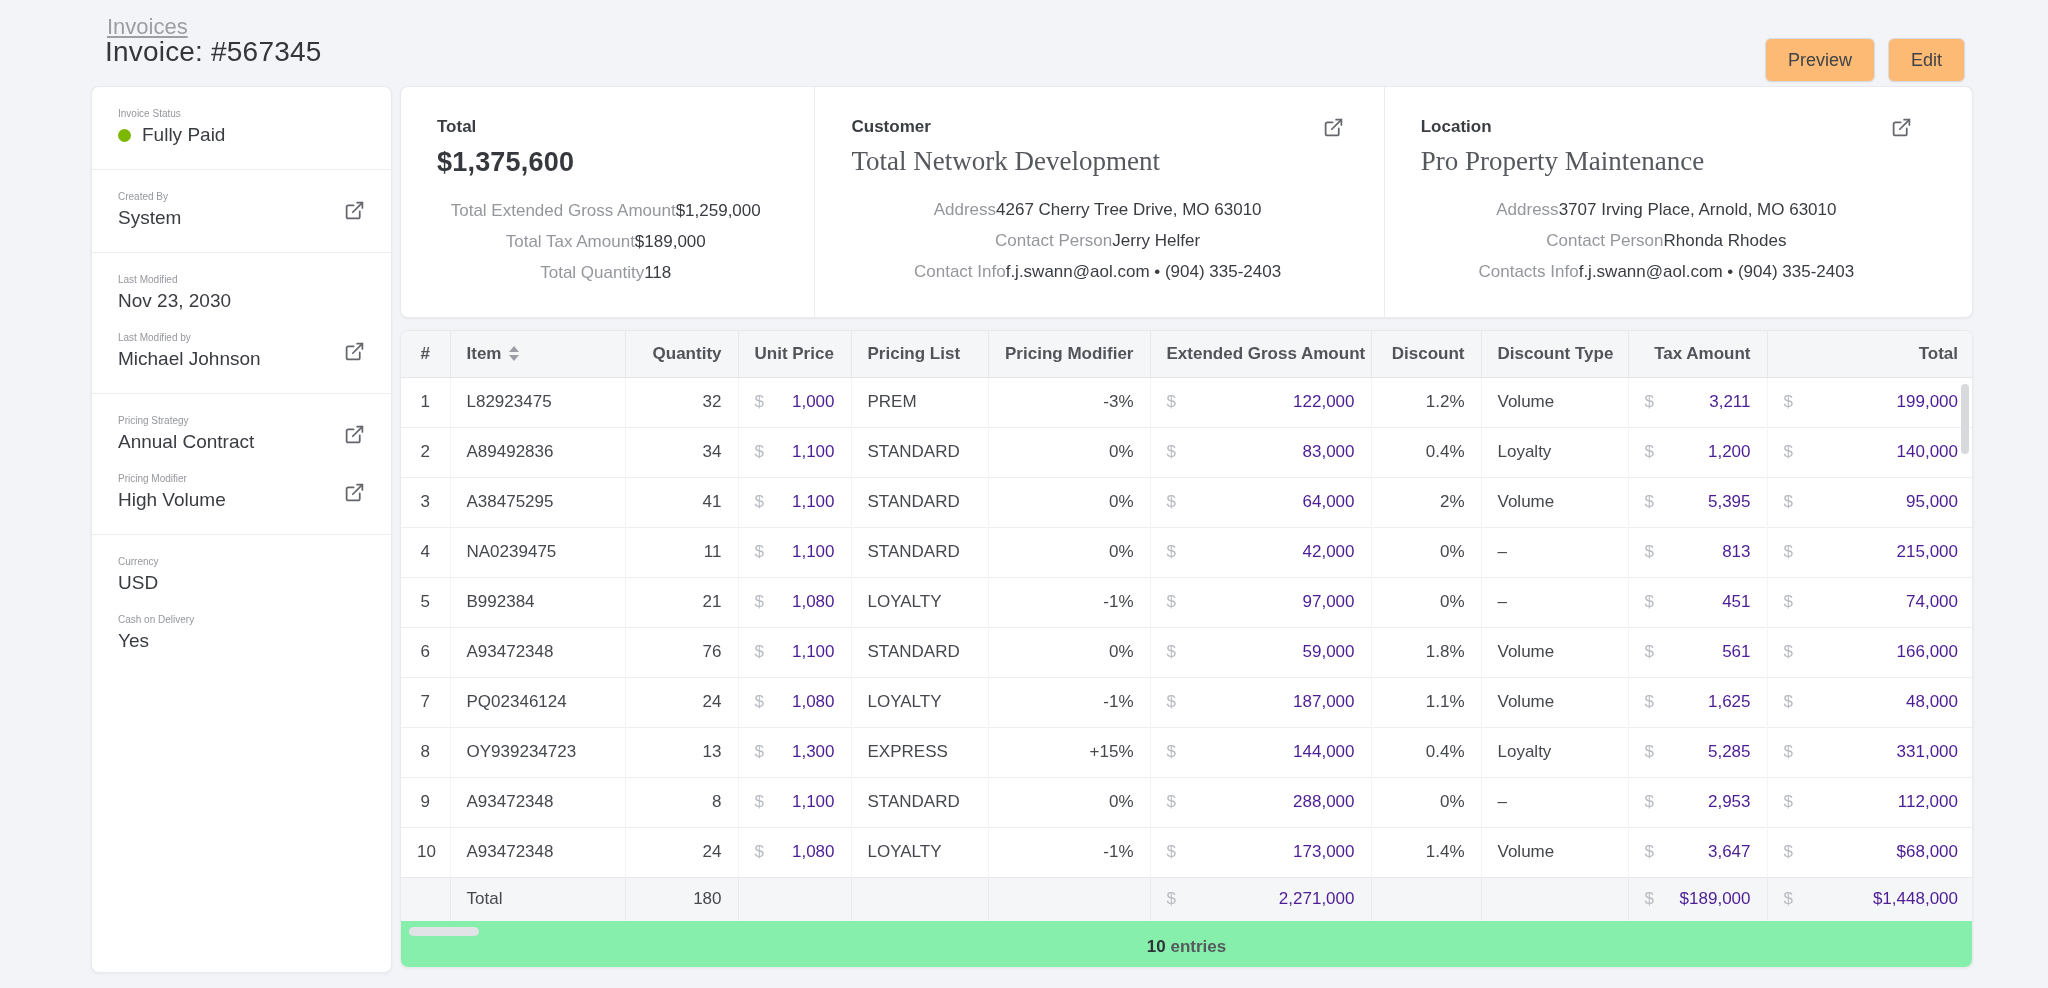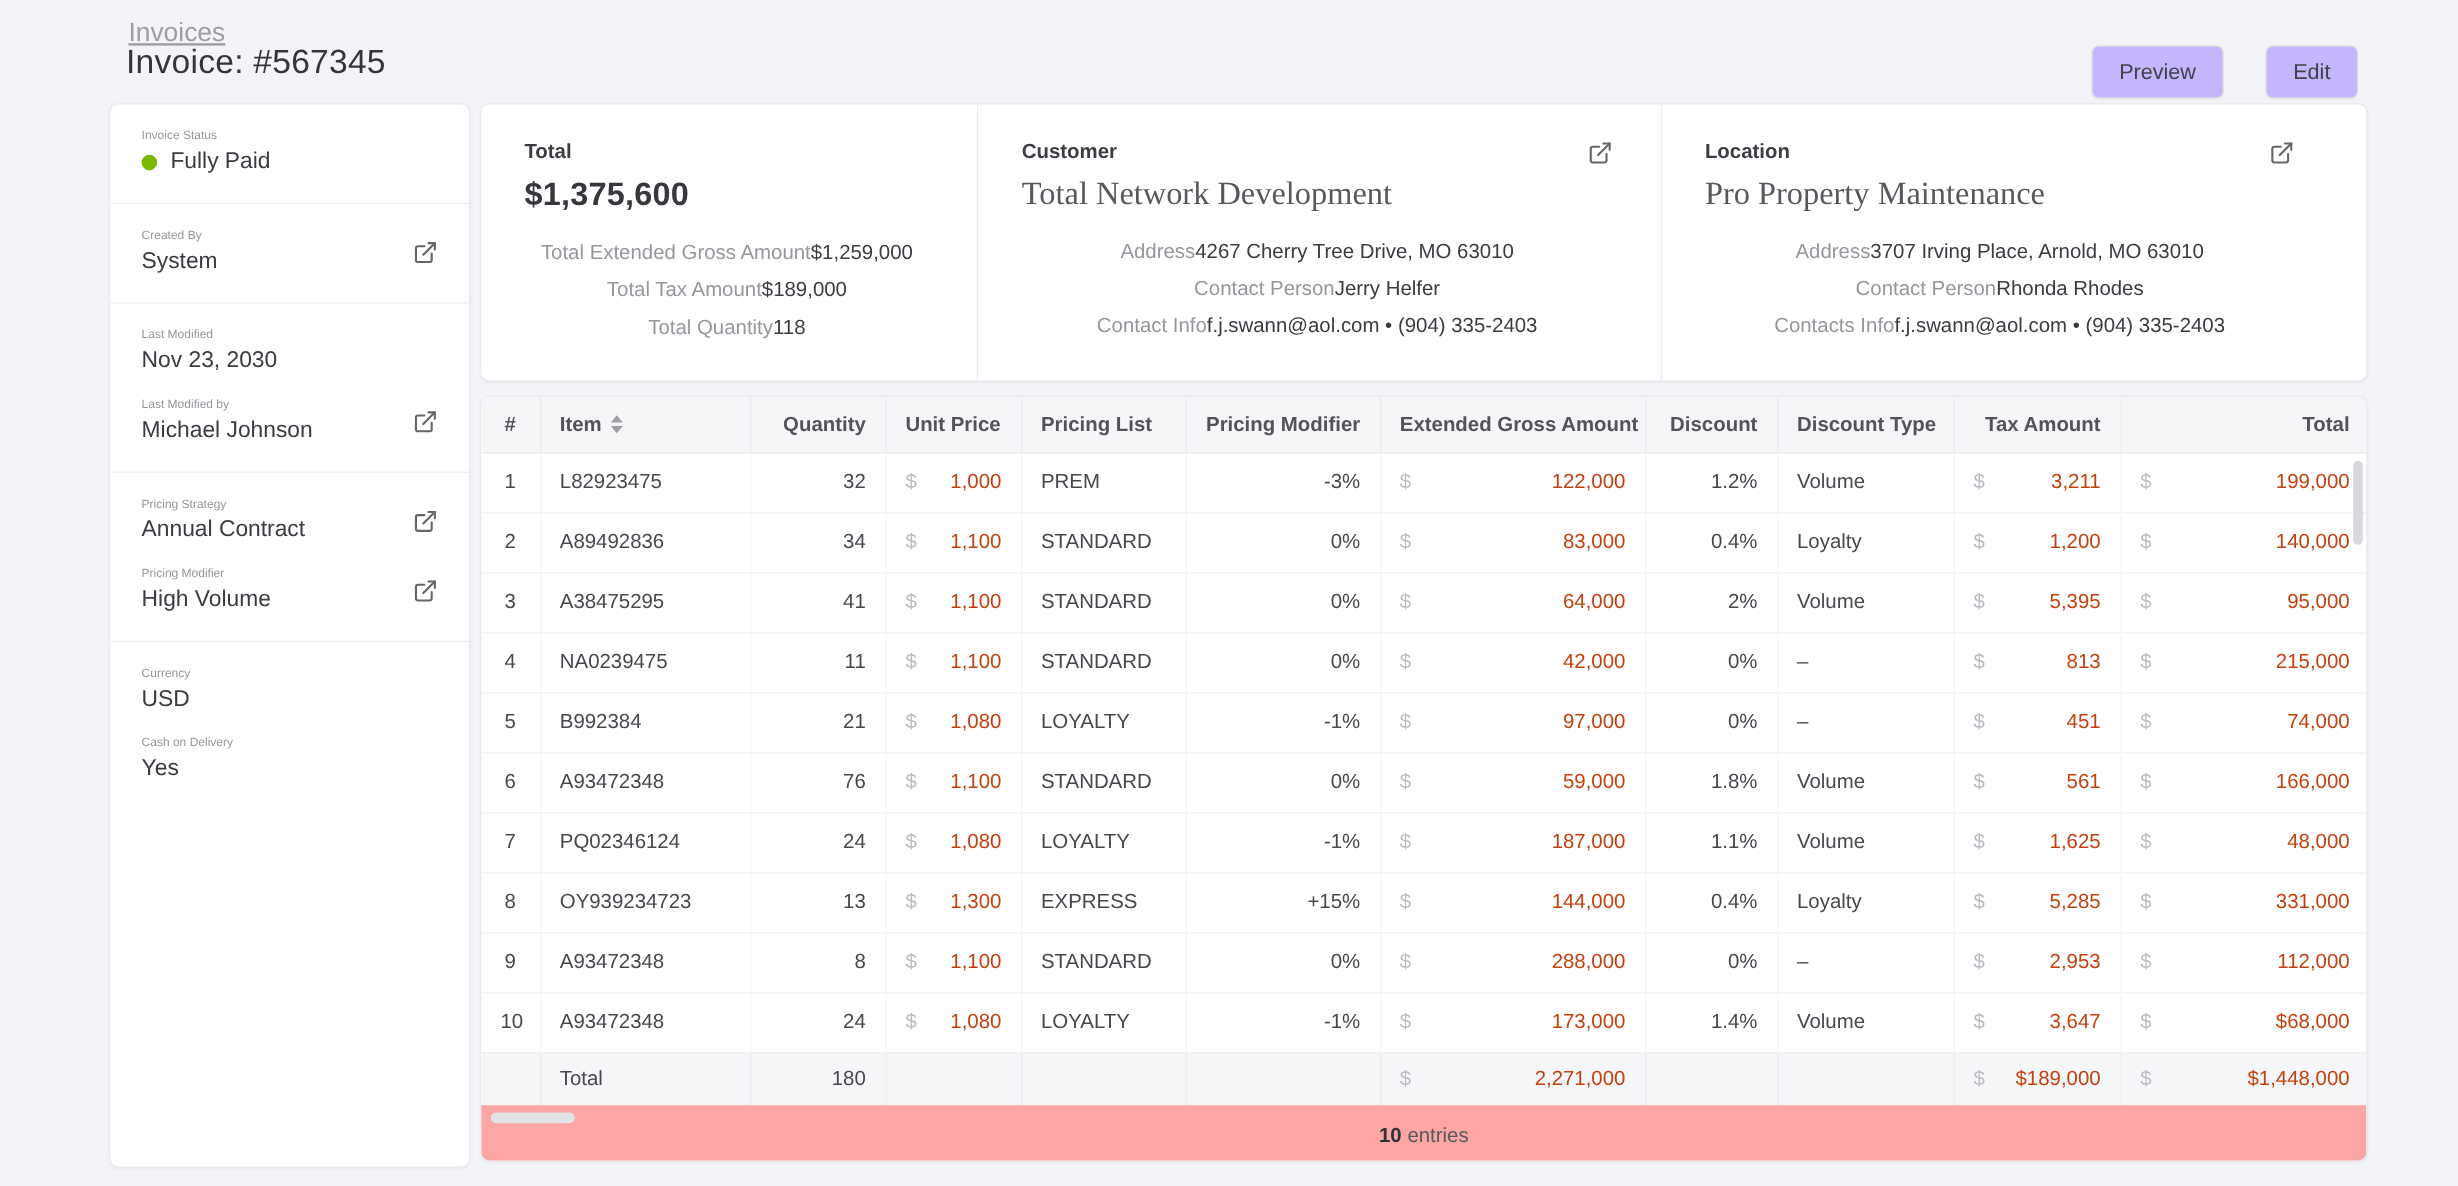--- a/index.html
+++ b/index.html
@@ -9,24 +9,23 @@
     font-family:"Liberation Sans",sans-serif;
     -webkit-font-smoothing:antialiased;
   }
   .abs{position:absolute;}
 
   
   .breadcrumb{left:107px;top:14px;font-size:22px;color:#9b9ea3;cursor:pointer;text-decoration:underline;}
   .page-title{left:105px;top:36px;font-size:28px;color:#33363b;font-weight:500;letter-spacing:.2px;}
   .top-actions{right:83px;top:38px;display:flex;gap:13px;}
   .btn{
-    height:44px;padding:0 22px;background:#c4b5fd;border:1px solid #d9dbdf;border-radius:6px;
+    height:44px;padding:0 22px;background:#fdba74;border:1px solid #d9dbdf;border-radius:6px;
     font-size:18px;color:#3f4247;font-family:inherit;cursor:pointer;
     box-shadow:0 1px 2px rgba(20,24,40,.04);
-    margin-left:22px;
   }
 
   
   .card{background:#fff;border:1px solid #e8eaee;border-radius:8px;box-shadow:0 1px 3px rgba(20,24,40,.05);}
 
   
   .sidebar{left:91px;top:86px;width:301px;height:887px;box-sizing:border-box;display:flex;flex-direction:column;}
   .sb-section{padding:21px 26px;border-bottom:1px solid #ecedf1;}
   .sb-section:last-child{border-bottom:none;flex:1;}
   .sb-field{display:flex;align-items:center;justify-content:space-between;margin-bottom:20px;}
@@ -64,28 +63,28 @@
   tbody td{height:50px;color:#45484d;border-top:1px solid #eeeef2;border-left:1px solid #f4f4f7;}
   tbody tr:first-child td{border-top:none;}
   tbody td:first-child{border-left:none;}
   tr.total-row td{height:44px;background:#f5f6f8;border-top:1px solid #e7e8eb;border-left:1px solid #e9eaed;color:#45484d;}
   tr.total-row td:first-child{border-left:none;}
   .c-left{text-align:left;}
   .c-right{text-align:right;}
   .c-center{text-align:center;}
   .money{display:flex;justify-content:space-between;align-items:center;}
   .money .cur{color:#b9bcc2;}
-  .money .val{color:#c2410c;}
+  .money .val{color:#4c1d95;}
   .item-head{display:inline-flex;align-items:center;gap:8px;cursor:pointer;}
   .sort-icon{display:inline-flex;flex-direction:column;gap:3px;}
   .sort-icon i{display:block;width:0;height:0;border-left:5px solid transparent;border-right:5px solid transparent;}
   .sort-icon .up{border-bottom:6px solid #9b9ea4;}
   .sort-icon .dn{border-top:6px solid #9b9ea4;}
 
-  .table-footer{position:relative;height:48px;background:#fca5a5;}
+  .table-footer{position:relative;height:48px;background:#86efac;font-weight:bold;}
   .hthumb{position:absolute;left:8px;top:6px;width:70px;height:9px;border-radius:5px;background:#e2e3e7;cursor:grab;}
   .entries{padding-top:16px;text-align:center;font-size:17px;color:#56595e;}
   .entries b{color:#2f3237;}
   .vthumb{position:absolute;right:3px;top:53px;width:8px;height:70px;border-radius:4px;background:#d8d9dd;cursor:grab;}
 </style>
 </head>
 <body>
 
 <div class="abs breadcrumb">Invoices</div>
 <div class="abs page-title">Invoice: #567345</div>

